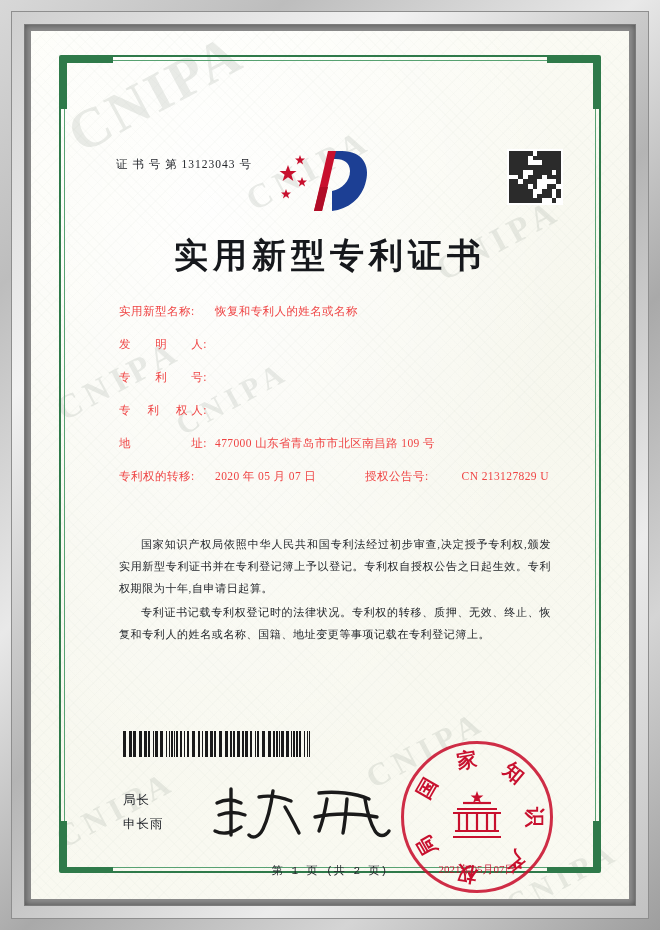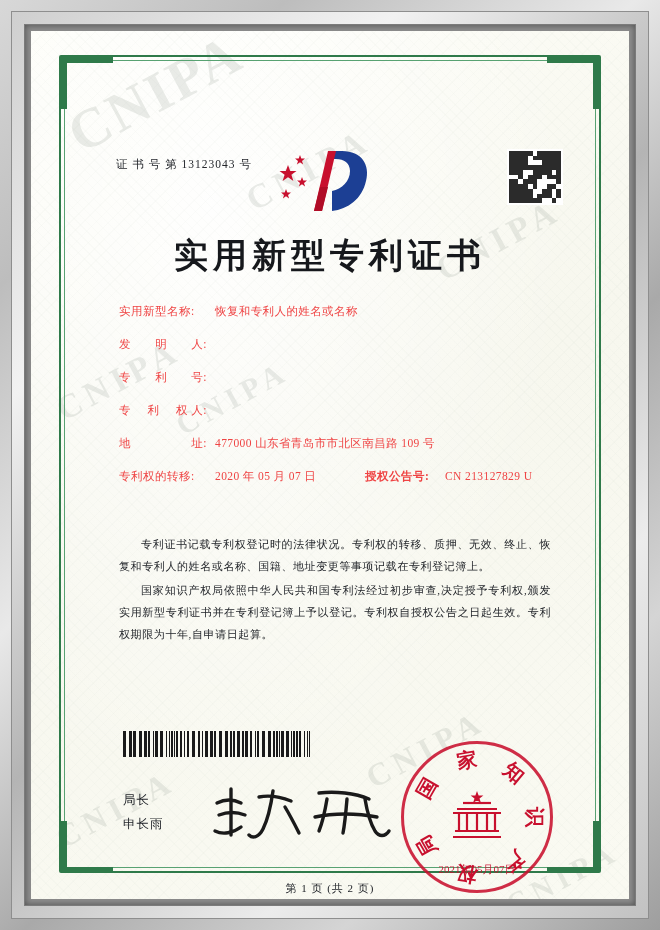--- a/index.html
+++ b/index.html
@@ -192,23 +192,22 @@
     box-sizing: border-box;
   }
   .field-value {
     flex: 1;
     letter-spacing: 0.4px;
   }
   .field-row.double .field-value { flex: 0 0 150px; }
   .field-label2 {
     flex: 0 0 80px;
     letter-spacing: 0.5px;
-    font-weight: bold;
-  }
-  .field-value2 { flex: 1; letter-spacing: 0.4px; }
+  }
+  .field-value2 { flex: 1; letter-spacing: 0.4px; text-align: right; }
 
   .body-text {
     position: absolute;
     left: 60px;
     top: 478px;
     width: 432px;
     font-family: "Liberation Serif", "DejaVu Serif", serif;
     font-size: 11px;
     line-height: 2.0;
     color: #23262b;
@@ -295,23 +294,22 @@
     opacity: .9;
   }
 
   .page-no {
     position: absolute;
     left: 0; right: 0;
     top: 808px;
     text-align: center;
     font-size: 11px;
     color: #23262b;
-    font-family: Liberation Serif, serif;
+    font-family: Liberation Mono, monospace;
     letter-spacing: 1px;
-    margin-top: 18px;
   }
 </style>
 </head>
 <body>
 
 <div class="frame-outer">
   <div class="frame-bevel"></div>
   <div class="frame-inner-shadow"></div>
 
   <div class="paper">
@@ -522,22 +520,22 @@
         <div class="field-row double">
           <div class="field-label">专利权的转移:</div>
           <div class="field-value">2020 年 05 月 07 日</div>
           <div class="field-label2">授权公告号:</div>
           <div class="field-value2">CN 213127829 U</div>
         </div>
 
       </div>
 
       <div class="body-text">
+        <p>国家知识产权局依照中华人民共和国专利法经过初步审查,决定授予专利权,颁发实用新型专利证书并在专利登记簿上予以登记。专利权自授权公告之日起生效。专利权期限为十年,自申请日起算。</p>
         <p>专利证书记载专利权登记时的法律状况。专利权的转移、质押、无效、终止、恢复和专利人的姓名或名称、国籍、地址变更等事项记载在专利登记簿上。</p>
-        <p>国家知识产权局依照中华人民共和国专利法经过初步审查,决定授予专利权,颁发实用新型专利证书并在专利登记簿上予以登记。专利权自授权公告之日起生效。专利权期限为十年,自申请日起算。</p>
       </div>
 
       <div class="barcode" id="barcode">
           <i style="width: 3px; margin-right: 3px;"></i>
           <i style="width: 3px; margin-right: 1px;"></i>
           <i style="width: 3px; margin-right: 3px;"></i>
           <i style="width: 3px; margin-right: 2px;"></i>
           <i style="width: 3px; margin-right: 1px;"></i>
           <i style="width: 2px; margin-right: 3px;"></i>
           <i style="width: 1px; margin-right: 1px;"></i>

